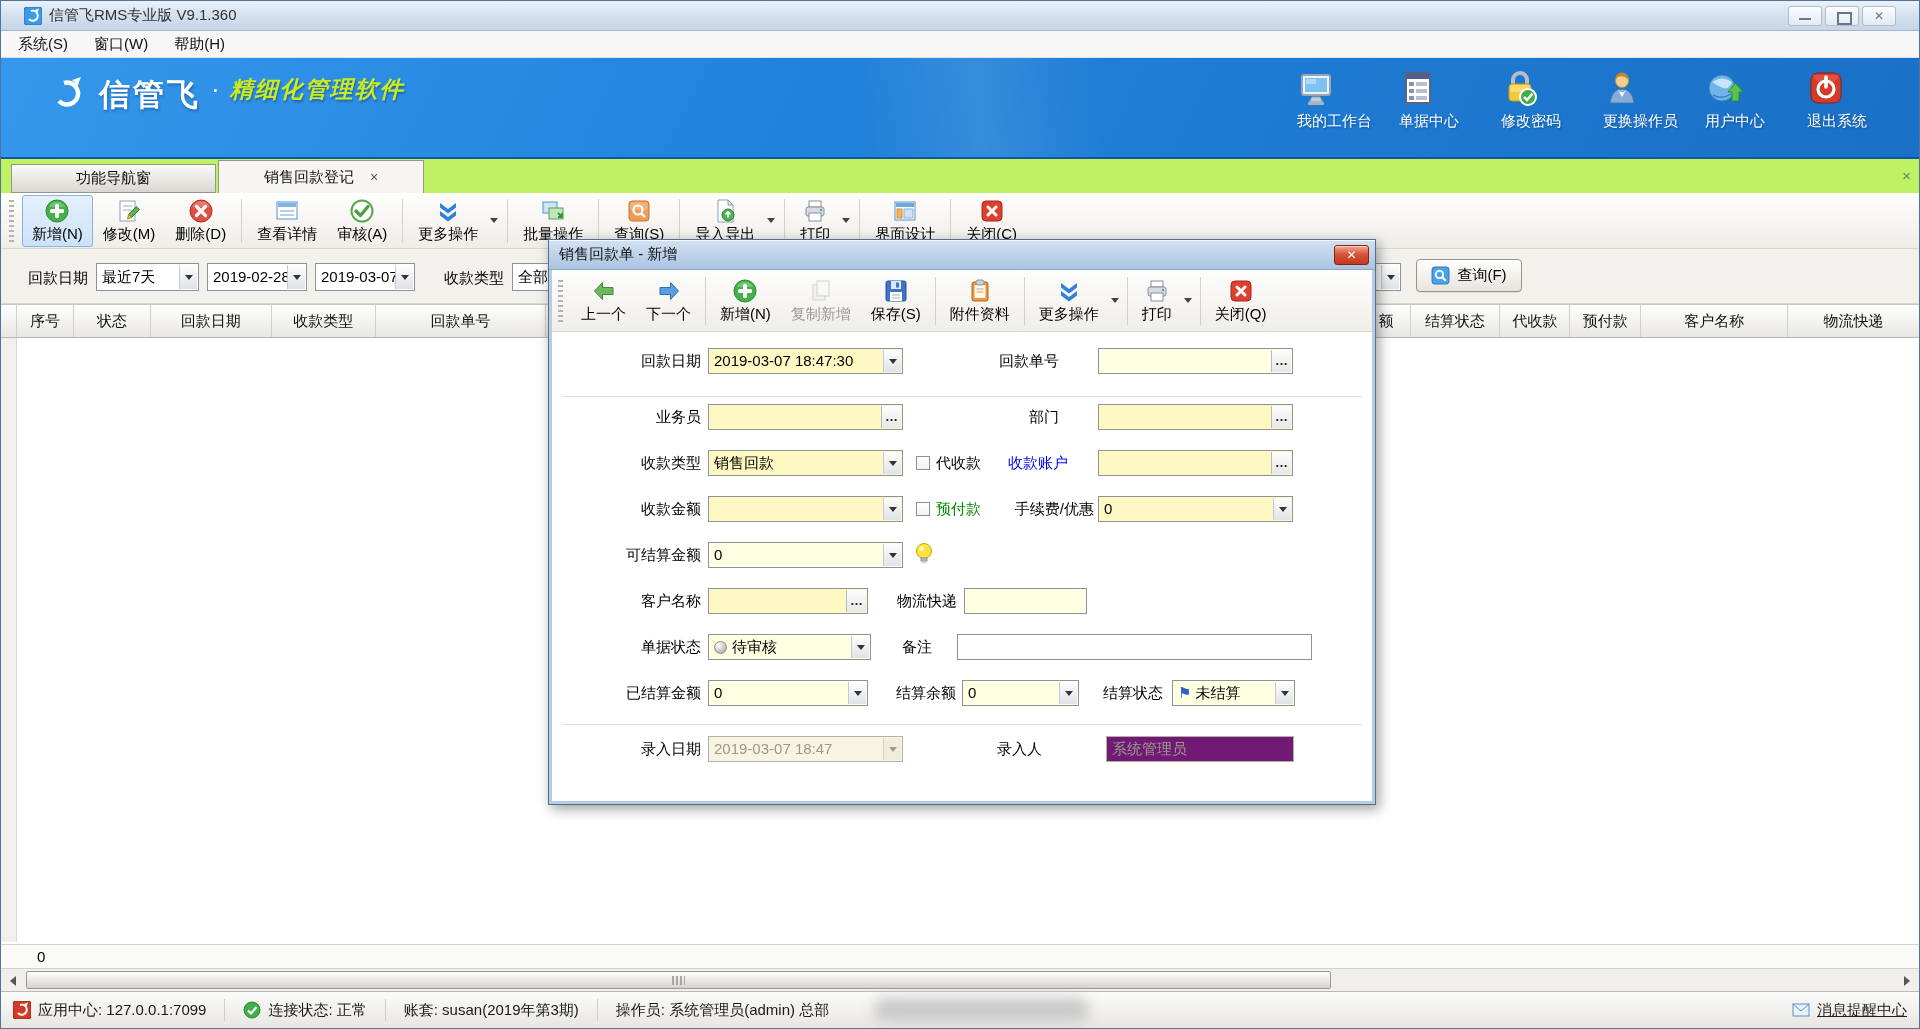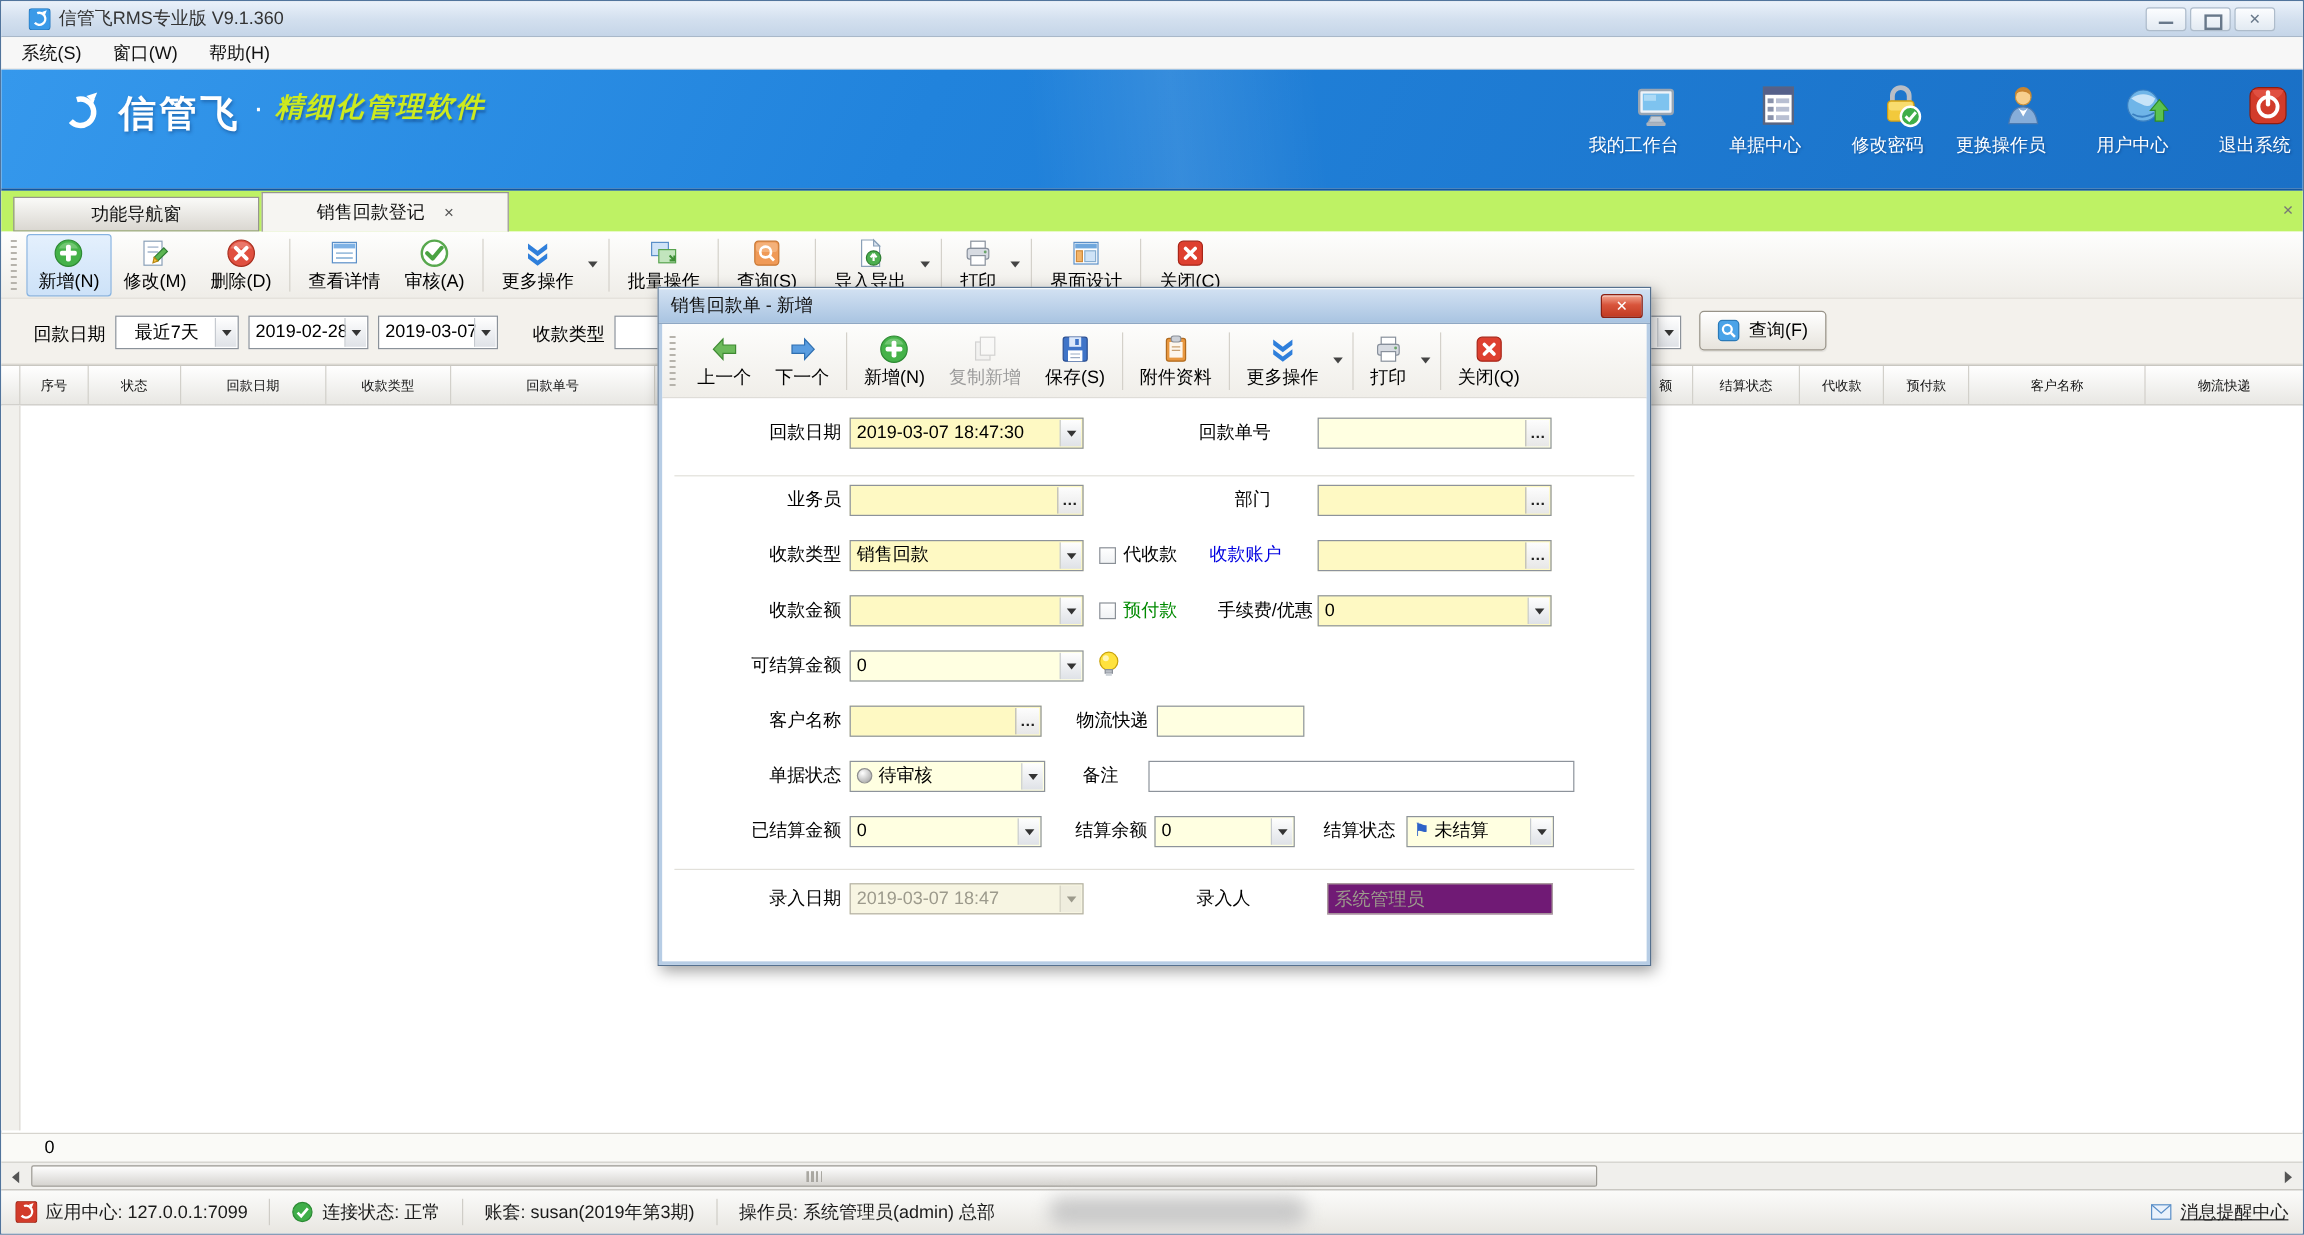--- a/index.html
+++ b/index.html
@@ -28,21 +28,21 @@
     background:linear-gradient(115deg,#3598ec 0%,#2183dc 40%,#1a70c6 100%); overflow:hidden;
     border-bottom:2px solid #1156a0; }
   .banner::before { content:""; position:absolute; left:35%; top:-40px; width:700px; height:200px;
     background:linear-gradient(60deg,rgba(255,255,255,0) 30%,rgba(255,255,255,.10) 45%,rgba(255,255,255,0) 60%);
     transform:skewX(-25deg); }
   .logo-row { position:absolute; left:46px; top:16px; height:101px; display:flex; }
   .brand { font-size:31px; font-weight:bold; color:#fff; letter-spacing:3px; margin-left:12px; text-shadow:1px 2px 3px rgba(0,30,80,.35); }
   .brand-dot { font-size:26px; color:#fff; margin:0 10px; }
   .slogan { font-size:23px; font-weight:bold; font-style:italic; color:#cdea1e; letter-spacing:2px; text-shadow:1px 2px 2px rgba(0,30,80,.35); }
   .banner-nav { position:absolute; right:10px; top:11px; display:flex; }
-  .bnav-item { width:102px; display:flex; flex-direction:column; align-items:flex-end; cursor:pointer; }
+  .bnav-item { width:102px; display:flex; flex-direction:column; align-items:flex-start; cursor:pointer; }
   .bnav-item svg { width:38px; height:38px; margin-bottom:5px; }
   .bnav-label { font-size:15px; color:#fff; white-space:nowrap; text-shadow:1px 1px 2px rgba(0,30,80,.4); }
 
   
   .tabrow { position:absolute; top:158px; left:0; right:0; height:34px; background:#bef264; }
   .tab { position:absolute; display:flex; align-items:center; justify-content:center; font-size:15px; color:#111; cursor:pointer; }
   .tab.inactive { left:10px; top:5px; height:29px; width:205px;
     background:linear-gradient(#fafaf8,#dad7d1); border:1px solid #979590; }
   .tab.active { left:217px; top:1px; height:33px; width:206px; background:#f6f5f2;
     border:1px solid #979590; border-bottom:none; z-index:2; }
@@ -60,34 +60,34 @@
   .tbtn svg { width:26px; height:26px; }
   .tbtn .lbl { font-size:15px; color:#000; margin-top:1px; }
   .tbtn.active { background:linear-gradient(#e4f0fd,#cde2f8); border-color:#86b3e2; }
   .tsep { width:1px; height:44px; background:#d4d1ca; margin:0 5px; }
   .drop-arrow { width:0; height:0; border-left:4px solid transparent; border-right:4px solid transparent;
     border-top:5px solid #444; margin:0 4px 0 2px; align-self:center; }
 
   
   .filterrow { position:absolute; top:248px; left:0; right:0; height:55px; background:#f3f1ec; border-bottom:1px solid #dad7d0; }
   .flabel { position:absolute; top:20px; font-size:15px; color:#000; }
-  .fcombo { position:absolute; top:14px; height:28px; background:#fff; border:1px solid #8b929a; font-size:15px;text-align:center; }
+  .fcombo { position:absolute; top:14px; height:28px; background:#fff; border:1px solid #8b929a; font-size:15px; }
   .fcombo .val { display:block; padding:4px 22px 0 5px; white-space:nowrap; overflow:hidden; }
   .arrbox { position:absolute; right:1px; top:1px; bottom:1px; width:18px;
     background:linear-gradient(#fefefe,#dfe2e7); border-left:1px solid #c6cad0; display:flex; align-items:center; justify-content:center; }
   .arrbox::after { content:""; width:0; height:0; border-left:4px solid transparent; border-right:4px solid transparent; border-top:5px solid #333; }
   .search-btn { position:absolute; left:1415px; top:10px; width:106px; height:33px; border:1px solid #989388;
     border-radius:4px; background:linear-gradient(#ffffff,#e7e4dd); display:flex; align-items:center;
     justify-content:center; gap:7px; font-size:15px; cursor:pointer; box-shadow:0 1px 1px rgba(0,0,0,.08); }
 
   
   .gridhead { position:absolute; top:303px; left:0; right:0; height:34px; display:flex;
     background:linear-gradient(#ffffff,#e8e7e3); border-top:1px solid #c9c7c1; border-bottom:1px solid #bab8b2; }
   .gcol { border-right:1px solid #d2d0ca; display:flex; align-items:center; justify-content:center;
-    font-size:11px; color:#111; overflow:hidden; white-space:nowrap; }
+    font-size:15px; color:#111; overflow:hidden; white-space:nowrap; }
   .gcol.num { justify-content:flex-end; padding-right:16px; }
   .gridbody { position:absolute; top:337px; left:0; right:0; bottom:86px; background:#fff; }
   .row-gutter { position:absolute; left:0; top:0; bottom:0; width:16px; background:#f1f0ec; border-right:1px solid #dcdad4; }
   .gridfoot { position:absolute; top:943px; left:0; right:0; height:24px; background:#fafaf7;
     border-top:1px solid #d6d4ce; display:flex; align-items:center; font-size:15px; color:#000; }
   .gridfoot span { margin-left:36px; }
 
   
   .hscroll { position:absolute; top:967px; left:0; right:0; height:23px; background:#f0efec; border-top:1px solid #d2d0ca; }
   .hs-btn { position:absolute; top:3px; width:20px; height:17px; display:flex; align-items:center; justify-content:center; }

